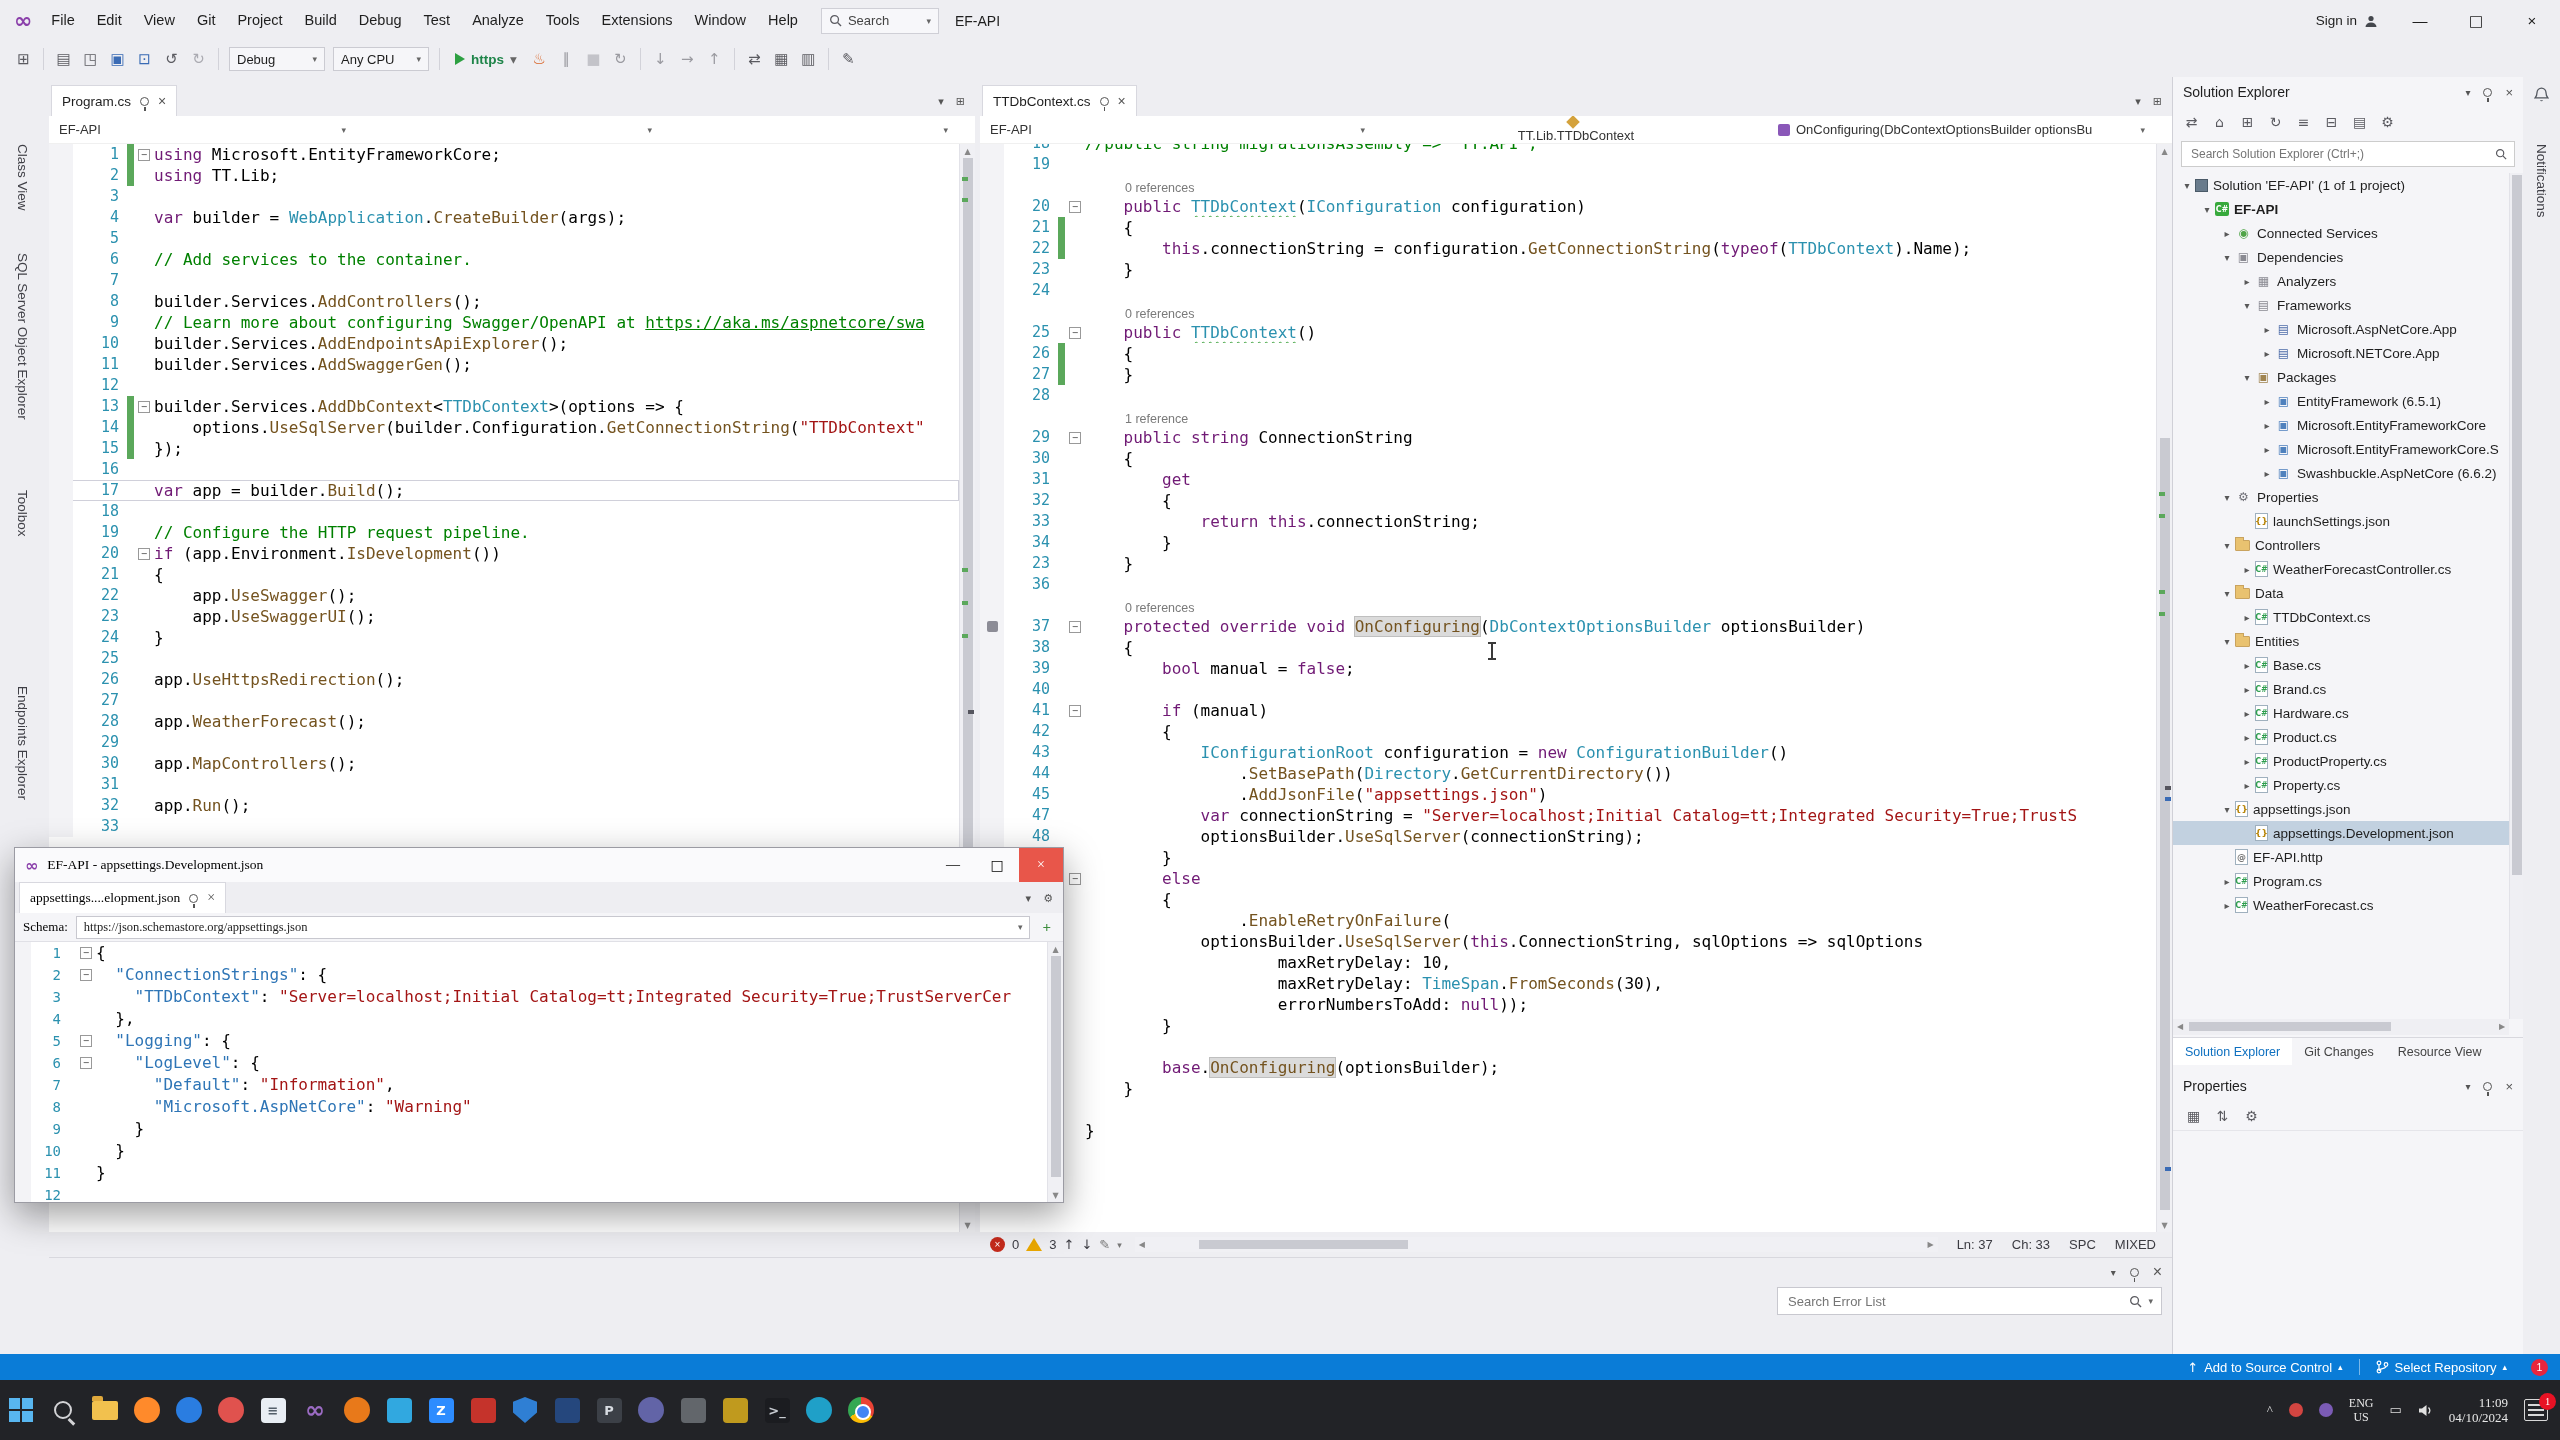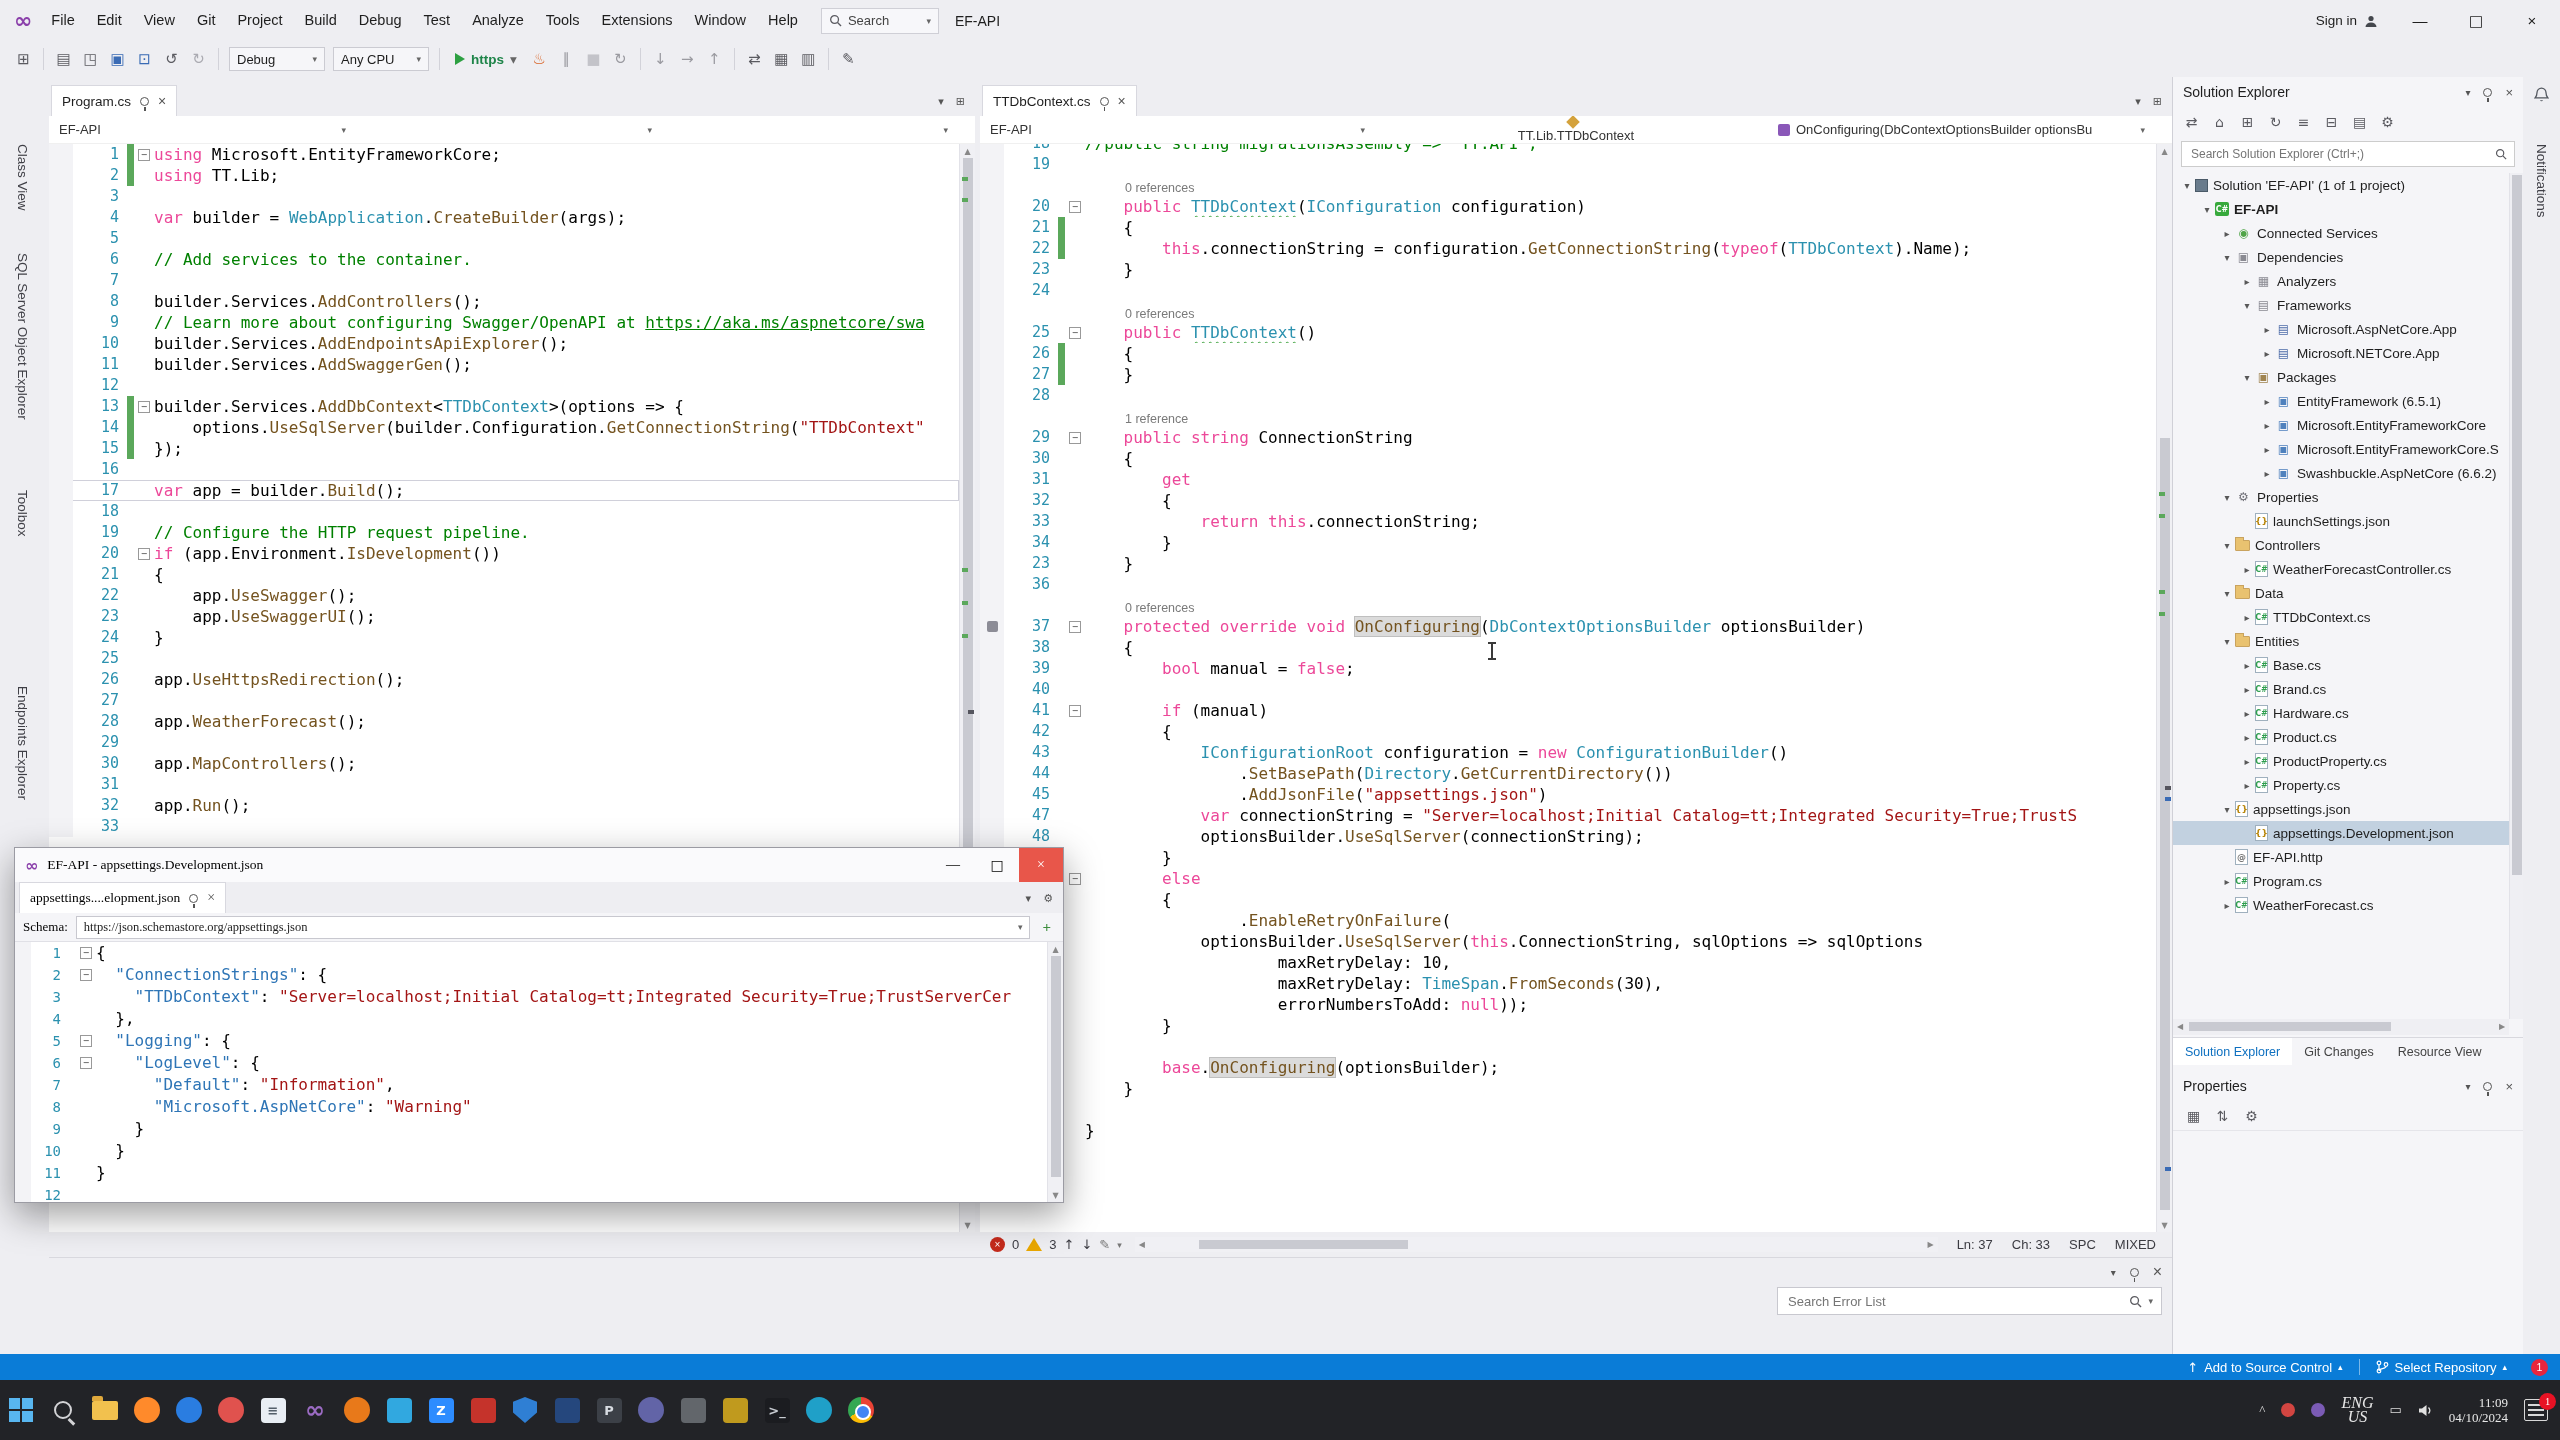--- a/index.html
+++ b/index.html
@@ -66,21 +66,21 @@
   .cchg{width:7px;flex:none;}
   .cchg.green{background:#5BA85B;}
   .cfold{width:20px;flex:none;display:flex;align-items:center;justify-content:center;}
   .foldbox{width:12px;height:12px;border:1px solid #999;color:#555;font-size:10px;line-height:10px;
            display:flex;align-items:center;justify-content:center;background:#fff;font-style:normal;}
   .ctxt{white-space:pre;flex:1;overflow:hidden;}
   .lens{color:#7A7A7A;font-family:"Liberation Sans",sans-serif;font-size:12.5px;padding-left:40px;display:inline-block;padding-top:3px;}
   .curline{box-shadow:inset 0 0 0 1px #D0D0DA;}
   .mglyph{width:11px;height:11px;background:#8C8C96;border-radius:2px;display:inline-block;}
 
-  .tk-kw{color:#ec4899;margin-top:10px;} .tk-ty{color:#2B91AF;} .tk-st{color:#A31515;} .tk-cm{color:#008000;}
+  .tk-kw{color:#701a75;margin-top:10px;} .tk-ty{color:#2B91AF;} .tk-st{color:#A31515;} .tk-cm{color:#008000;}
   .tk-mt{color:#74531F;} .tk-pl{color:#000;}
   .tk-lk{color:#008000;text-decoration:underline;}
   .tk-hl{color:#74531F;background:#DBDBDB;box-shadow:0 0 0 1px #BFBFBF;}
   .tk-sq{text-decoration-line:underline;text-decoration-style:wavy;text-decoration-color:#3FA33F;text-decoration-thickness:1px;text-underline-offset:3px;}
   .tk-jk{color:#2E75B6;} .tk-js{color:#A31515;}
 
   .vscroll{width:16px;flex:none;background:#F0F0F4;border-left:1px solid #E2E2E8;position:relative;}
   .vs-arr{position:absolute;left:0;width:100%;height:14px;display:flex;align-items:center;justify-content:center;font-size:8px;color:#888;}
   .vs-arr.b{bottom:0;}
   .thumb{position:absolute;left:3px;width:10px;background:#C9CAD1;}
@@ -179,21 +179,21 @@
   .shape-glyph{font-size:24px;font-weight:bold;}
   .shape-folder{width:26px;height:19px;background:#F2C14E;border-radius:2px;position:relative;}
   .shape-folder::before{content:"";position:absolute;top:-5px;left:0;width:11px;height:5px;background:#E0A93C;border-radius:2px 2px 0 0;}
   .shape-chrome{width:26px;height:26px;border-radius:50%;background:conic-gradient(#EA4335 0 33%,#FBBC05 33% 66%,#34A853 66% 100%);position:relative;}
   .shape-chrome::after{content:"";position:absolute;left:7px;top:7px;width:12px;height:12px;background:#4285F4;border:2px solid #fff;border-radius:50%;}
   .winlogo{display:grid;grid-template-columns:11px 11px;grid-template-rows:11px 11px;gap:2px;}
   .winlogo i{background:#58B6F0;display:block;}
   #tray{margin-left:auto;display:flex;align-items:center;gap:16px;padding-right:12px;color:#E8E8E8;}
   .tray-ico{font-size:13px;color:#DDD;display:flex;align-items:center;}
   .dot{width:14px;height:14px;border-radius:50%;display:inline-block;}
-  .lang{text-align:center;font-size:16px;line-height:14px;font-style:italic;}
+  .lang{text-align:center;font-size:12px;line-height:14px;}
   .clock{text-align:right;font-size:13px;line-height:15px;}
   .ncenter{position:relative;width:24px;height:22px;border:1.5px solid #D8D8D8;border-radius:2px;}
   .ncenter i{position:absolute;left:3px;right:3px;height:1.5px;background:#D8D8D8;}
   .nbadge{position:absolute;top:-7px;right:-9px;width:17px;height:17px;border-radius:50%;background:#E81224;color:#fff;
           font-size:10.5px;display:flex;align-items:center;justify-content:center;border:0;}
   #ibeam{position:absolute;left:1491px;top:642px;width:2px;height:18px;background:#3A3A3A;z-index:40;}
   #ibeam::before,#ibeam::after{content:"";position:absolute;left:-3px;width:8px;height:2px;background:#3A3A3A;}
   #ibeam::after{bottom:0;}
 </style>
 </head>

